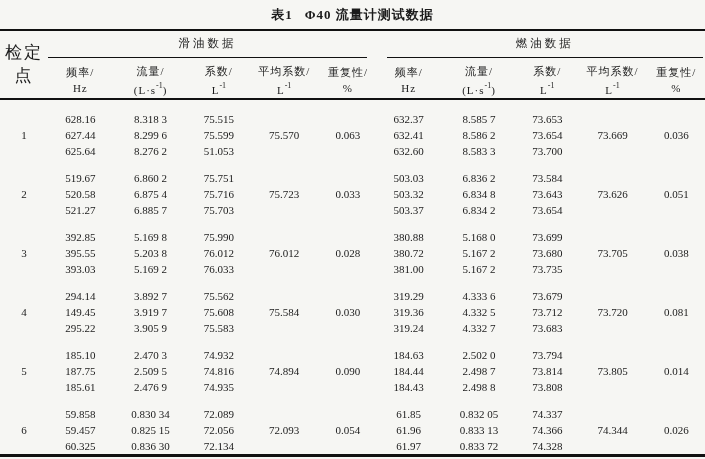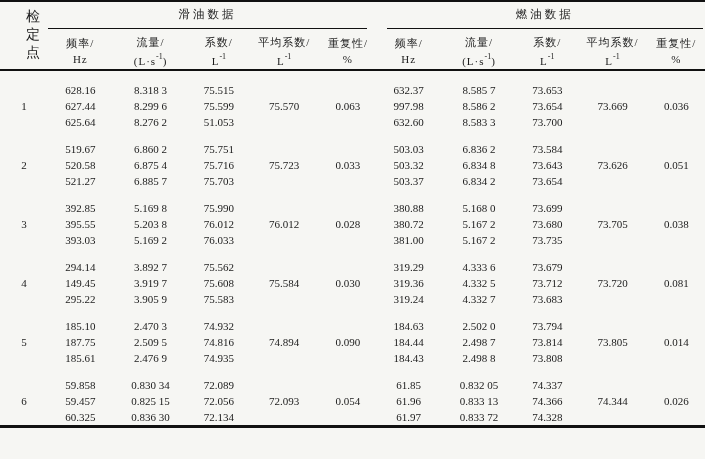--- a/index.html
+++ b/index.html
@@ -28,23 +28,22 @@
     font-size:11px;
   }
   th,td{
     text-align:center;
     vertical-align:middle;
     padding:0;
     font-weight:normal;
   }
   th.corner{
     border-bottom:2px solid #111;
-    font-size:14px;
+    font-size:17px;
     letter-spacing:2px;
-    padding-left:20px;
   }
   th.group{padding:0;}
   .g{
     border-bottom:1.5px solid #111;
     padding:5px 0 6px 0;
     font-size:11.5px;
     letter-spacing:3px;
   }
   .g-left{margin-right:10px;}
   .g-right{margin-left:10px;margin-right:2px;}
@@ -67,20 +66,23 @@
     font-size:11px;
   }
   tr.gs td{padding-top:11px;}
   td.mid{vertical-align:middle;}
 </style>
 </head>
 <body style="background: rgb(246, 246, 243); color: rgb(27, 27, 27);">
 
 <div class="page">
 
+  <div class="title">
+    <span class="t-label">表1</span><span class="t-text">Φ40 流量计测试数据</span>
+  </div>
 
   <table>
     <colgroup>
       <col style="width:48px">
       <col style="width:64px">
         <col style="width:76px">
         <col style="width:60px">
         <col style="width:70px">
         <col style="width:57px">
       <col style="width:64px">
@@ -153,21 +155,21 @@
           <td>632.37</td>
           <td>8.585 7</td>
           <td>73.653</td>
           <td rowspan="3" class="mid">73.669</td>
           <td rowspan="3" class="mid">0.036</td>
         </tr>
         <tr>
           <td>627.44</td>
           <td>8.299 6</td>
           <td>75.599</td>
-          <td>997.98</td>
+          <td>632.41</td>
           <td>8.586 2</td>
           <td>73.654</td>
         </tr>
         <tr>
           <td>625.64</td>
           <td>8.276 2</td>
           <td>51.053</td>
           <td>632.60</td>
           <td>8.583 3</td>
           <td>73.700</td>

